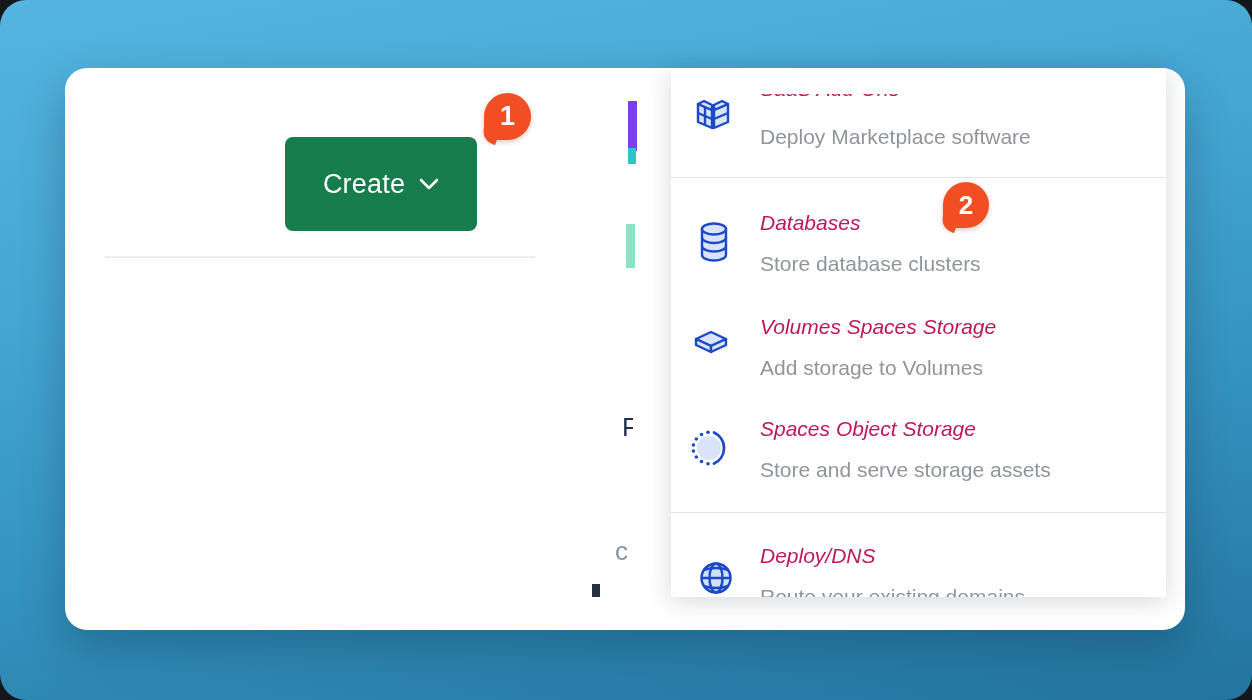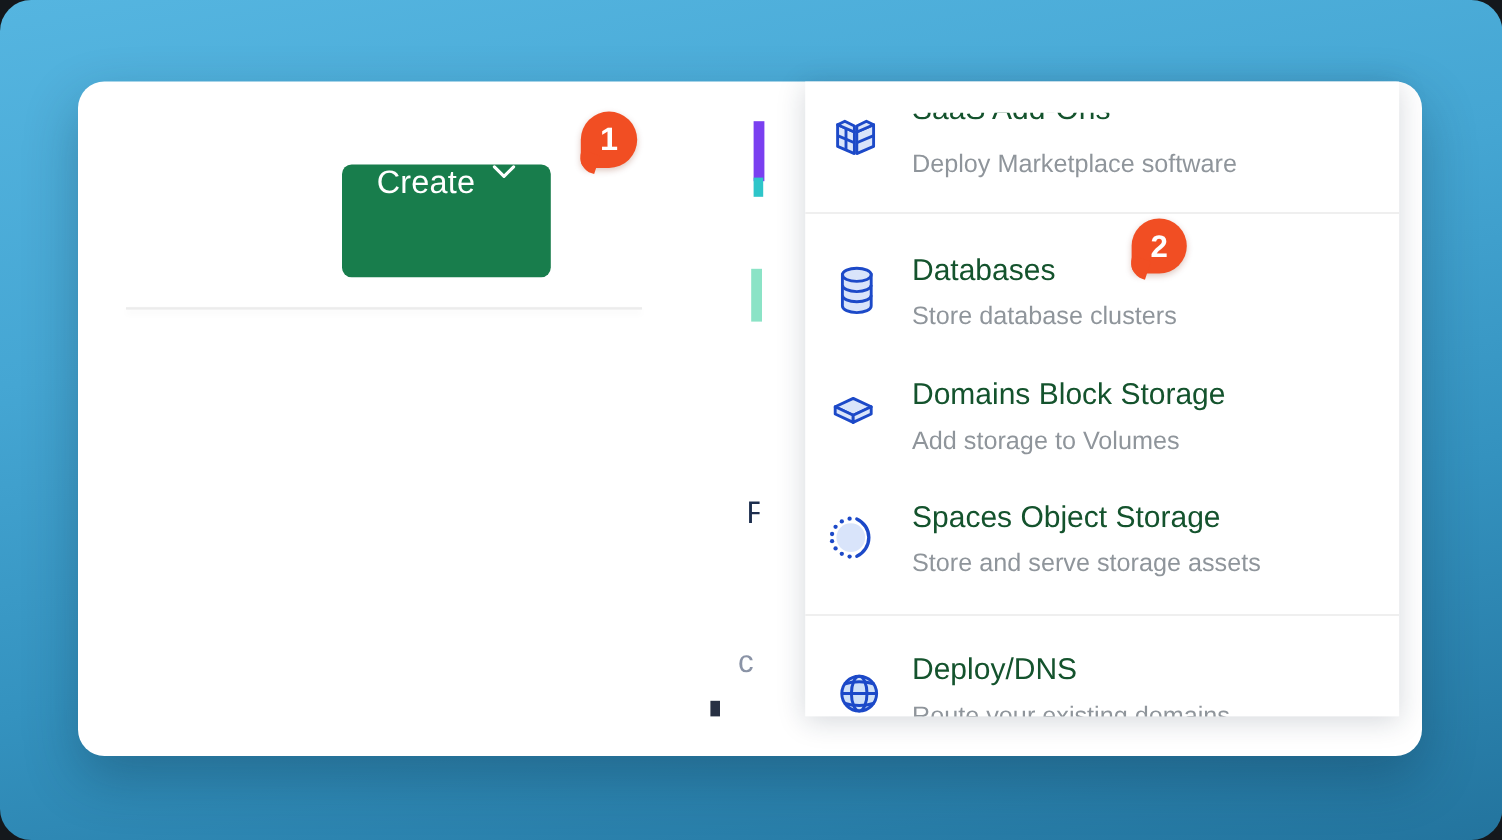--- a/index.html
+++ b/index.html
@@ -8,23 +8,23 @@
     position:relative; width:1252px; height:700px; border-radius:26px; overflow:hidden;
     background:linear-gradient(170deg,#55b5e0 0%,#45a6d3 35%,#3492bf 65%,#23749e 100%);
   }
   .card {
     position:absolute; left:65px; top:68px; width:1120px; height:562px;
     background:#ffffff; border-radius:22px;
     box-shadow:0 18px 45px rgba(10,40,60,.30);
   }
   
   .create-btn {
-    position:absolute; left:220px; top:69px; width:174px; height:94px;
+    position:absolute; left:220px; top:69px; width:192px; height:94px;
     background:#187d4c; border:none; border-radius:8px; cursor:pointer;
-    display:flex; align-items:flex-start; justify-content:center; gap:14px;
+    display:flex; align-items:center; justify-content:center; gap:14px;
   }
   .create-btn .lbl { color:#ffffff; font-size:27px; font-weight:400; letter-spacing:.2px; }
   .divider-left {
     position:absolute; left:40px; top:188px; width:430px; height:2px;
     background:#ececec; box-shadow:0 3px 6px rgba(0,0,0,.05);
   }
   
   .badge {
     position:absolute; width:47px; height:47px; background:#f14e23;
     border-radius:50% 50% 50% 6px;
@@ -39,21 +39,21 @@
     transform:rotate(18deg);
   }
   
   .panel {
     position:absolute; left:570px; top:0; width:495px; height:529px;
     background:#ffffff; overflow:hidden; z-index:3;
     box-shadow:0 4px 22px rgba(20,40,60,.18);
     margin-left:36px;
   }
   .panel .hr { position:absolute; left:0; width:495px; height:1px; background:#e4e4e4; }
-  .mi-title { position:absolute; left:89px; color:#14532d; font-size:25px; font-weight:400; white-space:nowrap; }
+  .mi-title { position:absolute; left:89px; color:#be185d; font-size:21px; font-weight:400; white-space:nowrap;font-style:italic; }
   .mi-sub   { position:absolute; left:89px; color:#8f959b; font-size:21px; font-weight:400; white-space:nowrap; }
   .mi-icon  { position:absolute; }
   .clip-top { position:absolute; left:89px; top:26px; height:12px; overflow:hidden; }
   .clip-top .mi-title { position:static; display:block; margin-top:-17px; }
   .badge-2  { left:272px; top:114px; width:46px; height:46px; font-size:26px; }
   
   .frag { position:absolute; z-index:1; }
   .frag-letter { font-size:26px; overflow:hidden; display:block; z-index:1; position:absolute; }
 </style>
 </head>
@@ -137,21 +137,21 @@
       <div>
         <span class="mi-icon" style="left:20px; top:260px;">
           <svg width="40" height="34" viewBox="0 0 40 34">
             <g stroke="#1c49c8" stroke-width="2.4" fill="#d9e4fa" stroke-linejoin="round">
               <polygon points="20,4 35,11 20,18 5,11"></polygon>
               <polygon points="5,11 5,17 20,24 20,18"></polygon>
               <polygon points="35,11 35,17 20,24 20,18"></polygon>
             </g>
           </svg>
         </span>
-        <span class="mi-title" style="top:247px;">Domains Block Storage</span>
+        <span class="mi-title" style="top:247px;">Volumes Spaces Storage</span>
         <span class="mi-sub" style="top:288px;">Add storage to Volumes</span>
       </div>
 
       <div>
         <span class="mi-icon" style="left:17px; top:357px;">
           <svg width="46" height="46" viewBox="0 0 46 46">
             <circle cx="21" cy="23" r="12" fill="#d9e4fa"></circle>
             <path d="M 26 7.5 A 17 17 0 0 1 26 38.5" fill="none" stroke="#1c49c8" stroke-width="2.8" stroke-linecap="round"></path>
             <g fill="#1c49c8">
               <circle cx="20" cy="7.2" r="1.8"></circle>

